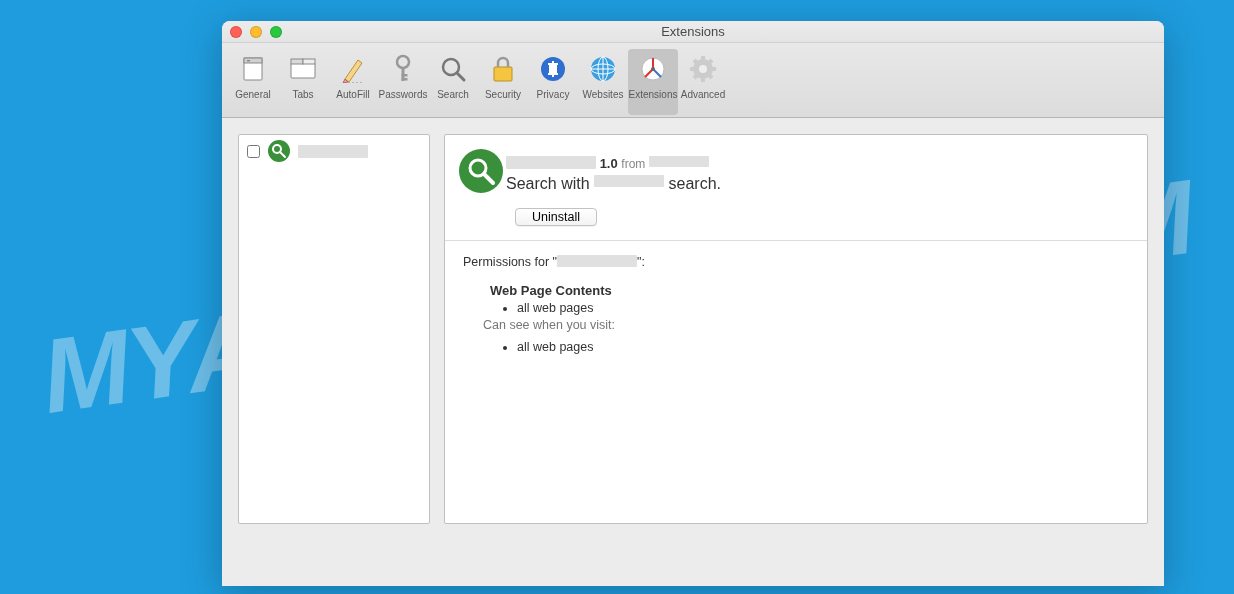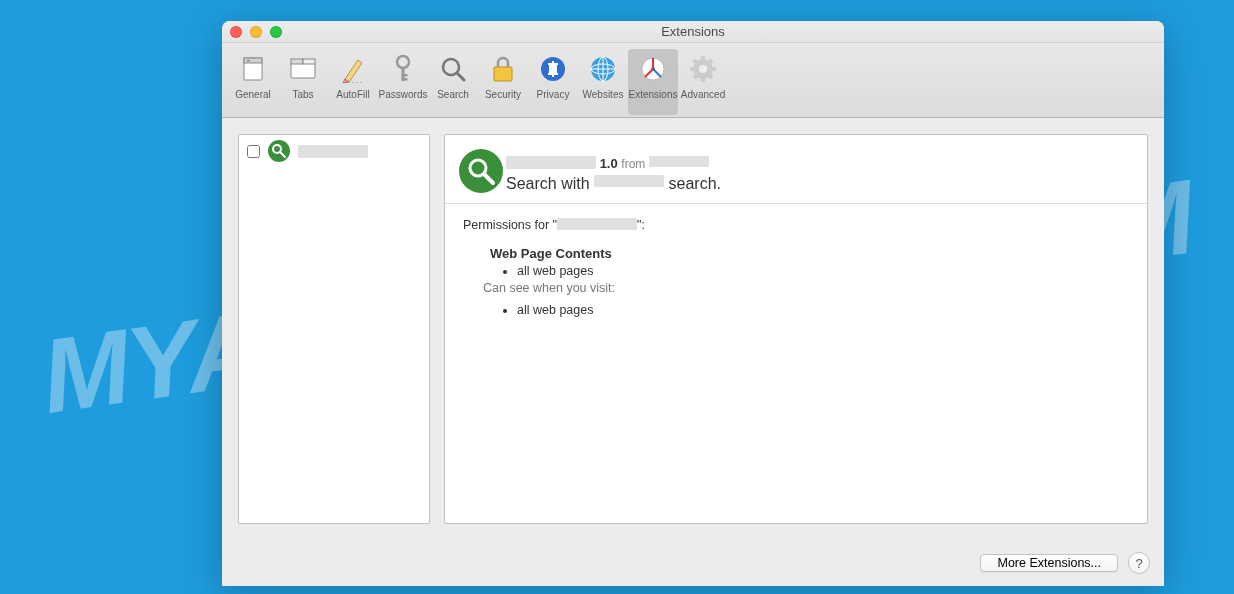--- a/index.html
+++ b/index.html
@@ -311,37 +311,36 @@
             <span class="from">from</span>
             <span class="redact" style="width:60px;height:11px;">&nbsp;</span>
           </div>
           <div class="ext-desc">
             <span>Search with</span>
             <span class="redact" style="width:70px;height:12px;">&nbsp;</span>
             <span>search.</span>
           </div>
         </div>
       </div>
+      <div class="uninstall-row">
+        <button class="mac-btn">Uninstall</button>
+      </div>
       <div class="divider"></div>
       <div class="perms">
         <div>
           <span>Permissions for "</span><span class="redact" style="width:80px;height:12px;">&nbsp;</span><span>":</span>
         </div>
 
         <h4>Web Page Contents</h4>
         <ul>
           <li>all web pages</li>
         </ul>
 
         <div class="sub">Can see when you visit:</div>
         <ul>
           <li>all web pages</li>
         </ul>
       </div>
     </div>
   </div>
 
-  <div class="footer">
-    <button class="mac-btn">More Extensions...</button>
-    <div class="help-btn">?</div>
-  </div>
 
 </div>
 
 </body></html>

